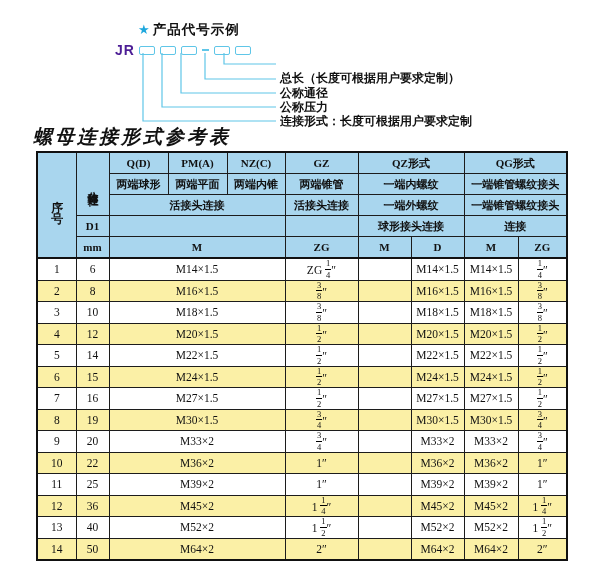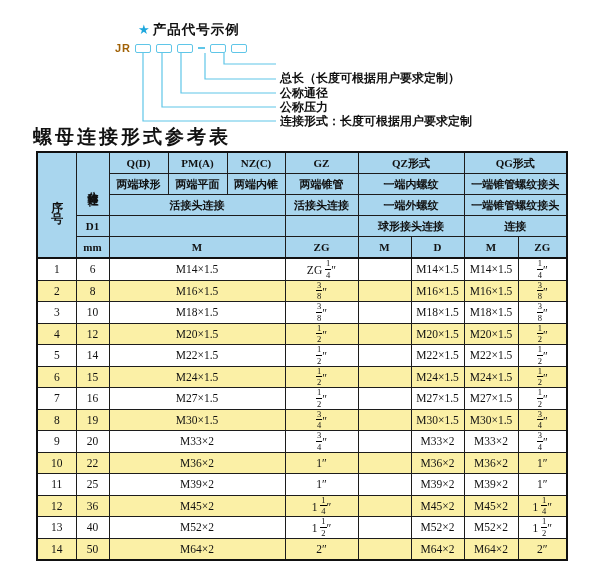--- a/index.html
+++ b/index.html
@@ -7,27 +7,27 @@
     width:600px;height:567px;position:relative;background:#fff;
     font-family:"Liberation Sans","DejaVu Sans",sans-serif;color:#111;
     overflow:hidden;
   }
   
   .diagram{position:absolute;left:0;top:0;width:600px;height:150px;}
   .diagram svg{position:absolute;left:0;top:0;}
   .legend-heading{position:absolute;left:116px;top:21px;font-size:13.5px;font-weight:bold;letter-spacing:1px;margin-left:22px;}
   .legend-heading .star{color:var(--accent-blue);margin-right:2px;font-size:13px;}
   .code-row{position:absolute;left:115px;top:42px;display:flex;align-items:center;}
-  .code-prefix{font-weight:bold;font-size:11px;color:#a16207;letter-spacing:1px;margin-right:4px;}
+  .code-prefix{font-weight:bold;font-size:14px;color:#4c1d95;letter-spacing:1px;margin-right:4px;}
   .code-box{width:14px;height:7px;border:1.5px solid var(--line-blue);border-radius:2px;margin-right:5px;display:inline-block;}
   .code-dash{width:7px;height:1.5px;background:var(--line-blue);margin:0 5px 0 0;display:inline-block;}
   .callout{position:absolute;left:280px;font-size:12px;font-weight:bold;white-space:nowrap;line-height:13px;}
   
   .tbl-title{position:absolute;left:33px;top:124px;font-family:"Liberation Serif","DejaVu Serif",serif;
-    font-weight:bold;font-size:19px;letter-spacing:3px;}
+    font-style:italic;font-weight:bold;font-size:19px;letter-spacing:3px;}
   table.main{position:absolute;left:36px;top:151px;border-collapse:collapse;table-layout:fixed;width:530px;
     font-family:"Liberation Serif","DejaVu Serif",serif;}
   table.main th,table.main td{border:1px solid #1c1c1c;text-align:center;vertical-align:middle;padding:0;
     overflow:hidden;white-space:nowrap;}
   table.main{border:2px solid #111;}
   thead th{background:var(--header-bg);font-weight:bold;font-size:11px;height:20px;}
   thead{border-bottom:2px solid #111;}
   tbody td{height:20.5px;font-size:11.5px;background:#fff;}
   tbody tr.alt td{background:var(--row-alt);}
   .vert{writing-mode:vertical-rl;text-orientation:upright;display:inline-block;}

